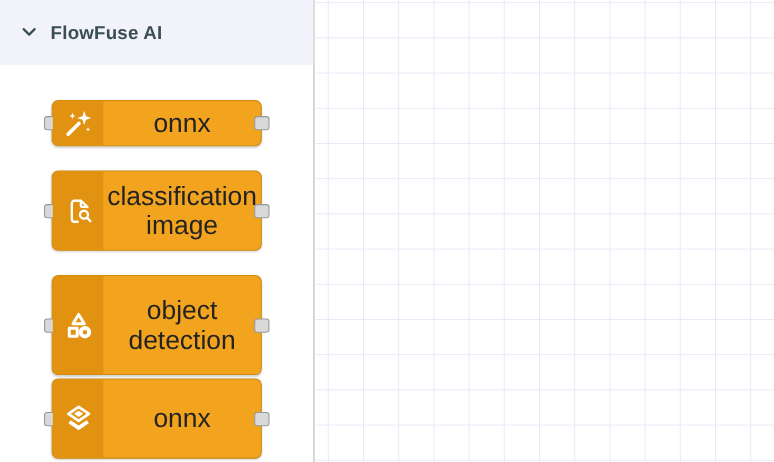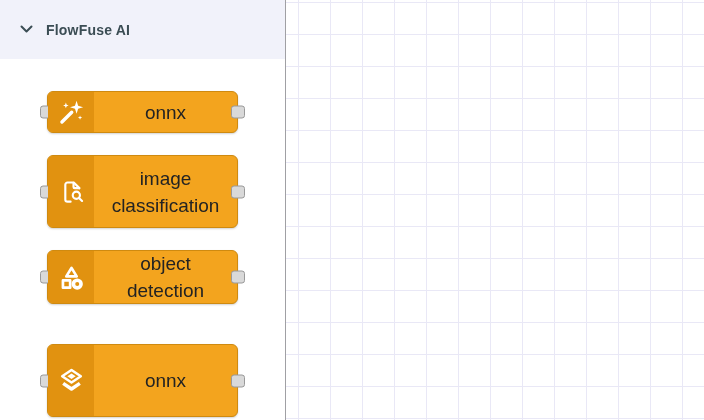--- a/index.html
+++ b/index.html
@@ -15,44 +15,44 @@
     position:absolute; left:0; top:0; width:286px; height:420px;
     background:#ffffff; border-right:1px solid #a0a0a4; box-sizing:border-box;
   }
   .palette-header {
     height:59px; background:#f1f2fa;
     display:flex; align-items:center; padding-left:20px; gap:13px;
     cursor:pointer;
   }
   .palette-header .chev { display:flex; align-items:center; }
   .palette-header .title {
-    font-size:14px; font-weight:bold; color:#3b4d54; letter-spacing:0.2px;
+    font-size:17px; font-weight:bold; color:#3b4d54; letter-spacing:0.2px;
   }
 
   
   .node {
     position:absolute; left:47px; width:191px;
     background:#f3a41e; border:1px solid #cf8a10; border-radius:6px;
     box-sizing:border-box; box-shadow:0 1px 2px rgba(0,0,0,0.18);
     cursor:grab;
   }
   .node-onnx        { top:91px;  height:42px; }
   .node-imgclass    { top:155px; height:73px; }
-  .node-objdet      { top:250px; height:54px; }
+  .node-objdet      { top:250px; height:91px; }
   .node-depth       { top:344px; height:73px; }
 
   .icon-region {
     position:absolute; left:0; top:0; bottom:0; width:46px;
     background:#e19210; border-radius:5px 0 0 5px;
     display:flex; align-items:center; justify-content:center;
   }
   .node-label {
     position:absolute; left:46px; right:0; top:0; bottom:0;
     display:flex; flex-direction:column; align-items:center; justify-content:center;
-    color:#232323; font-size:19px; line-height:27px; white-space:nowrap;
+    color:#232323; font-size:24px; line-height:27px; white-space:nowrap;
   }
   .port {
     position:absolute; width:14px; height:13px; box-sizing:border-box;
     background:#d9d9d9; border:1px solid #999999; border-radius:3px;
     top:50%; transform:translateY(-50%); cursor:crosshair;
   }
   .port.left  { left:-8px; }
   .port.right { right:-8px; }
 
   
@@ -107,22 +107,22 @@
         <span>
           <svg width="27" height="27" viewBox="0 0 24 24" fill="none" stroke="#ffffff" stroke-width="1.9" stroke-linecap="round" stroke-linejoin="round">
             <path d="M19 9.2 V9 L14 4 H8.5 A2 2 0 0 0 6.5 6 V19 A2 2 0 0 0 8.5 21 H11.2"></path>
             <path d="M13.8 4.2 V8 A1 1 0 0 0 14.8 9 H18.8"></path>
             <circle cx="16.3" cy="15.3" r="3.2"></circle>
             <path d="M18.7 17.7 L21.4 20.4"></path>
           </svg>
         </span>
       </div>
       <div class="node-label">
+        <span>classification</span>
         <span>image</span>
-        <span>classification</span>
       </div>
       <div class="port right"></div>
     </div>
 
     <div class="node node-objdet">
       <div class="port left"></div>
       <div class="icon-region">
         <span>
           <svg width="27" height="27" viewBox="0 0 24 24">
             <path d="M12 3.4 L16.6 11 H7.4 Z" fill="none" stroke="#ffffff" stroke-width="2.4" stroke-linejoin="round"></path>

